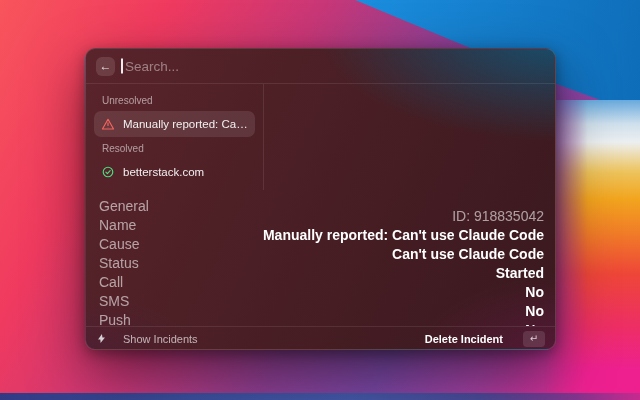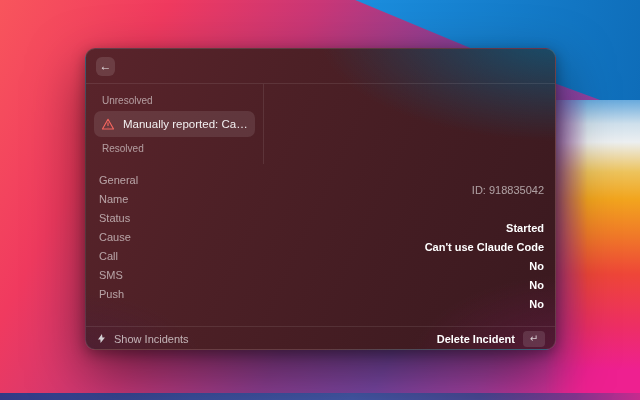--- a/index.html
+++ b/index.html
@@ -50,50 +50,54 @@
   .section-label{font-size:10px;color:rgba(255,255,255,0.55);padding:6px 8px 5px;}
   .item{height:26px;display:flex;align-items:center;gap:8px;padding:0 7px;
     border-radius:7px;font-size:11.5px;font-weight:500;color:#f2eff0;cursor:pointer;
     white-space:nowrap;overflow:hidden;}
   .item.selected{background:rgba(255,255,255,0.10);}
   .item .ic{flex:0 0 auto;display:flex;}
   .item .lbl{overflow:hidden;text-overflow:ellipsis;}
   
   .details{flex:1;padding:6px 11px 0 13px;overflow:hidden;}
   .drow{height:19px;display:flex;align-items:center;justify-content:space-between;
-    font-size:11px;gap:4px;}
+    font-size:14px;gap:4px;}
   .drow .lab{color:rgba(255,255,255,0.58);flex:0 0 auto;}
   .drow .val{color:#fff;font-weight:600;text-align:right;white-space:nowrap;margin-top:20px;}
   .drow.header .val{color:rgba(255,255,255,0.58);font-weight:400;}
   .drow.sect{border-top:1px solid rgba(255,255,255,0.09);}
   
   .footer{height:24px;border-top:1px solid rgba(255,255,255,0.09);
     display:flex;align-items:center;padding:0 10px;box-sizing:border-box;}
-  .footer-left{display:flex;align-items:center;gap:7px;color:rgba(255,255,255,0.65);
+  .footer-left{display:flex;align-items:center;gap:16px;color:rgba(255,255,255,0.65);
     font-size:11px;cursor:pointer;}
-  .footer-right{margin-left:auto;display:flex;align-items:center;gap:8px;cursor:pointer;}
+  .footer-right{margin-left:auto;display:flex;align-items:center;gap:20px;cursor:pointer;}
   .footer-right .dl{color:#fff;font-size:11px;font-weight:600;}
   .key{width:22px;height:16px;border-radius:4px;background:rgba(255,255,255,0.12);
     color:rgba(255,255,255,0.75);font-size:10px;display:flex;align-items:center;
     justify-content:center;line-height:1;}
 </style>
 </head>
 <body>
 
 <div class="wallpaper">
   <div class="wp-blue"></div>
   <div class="wp-right"></div>
   <div class="wp-bottom"></div>
 </div>
 
 <div class="window">
 
   <div class="searchbar">
     <div class="back-btn">
       <span>←</span>
+    </div>
+    <div class="search-wrap">
+      <div class="caret"></div>
+      <input class="search" type="text" placeholder="Search..." style="">
     </div>
   </div>
 
   <div class="wbody">
 
     <div class="sidebar">
       <div class="section-label">Unresolved</div>
 
       <div class="item selected">
         <span class="ic">
@@ -102,37 +106,47 @@
             <line x1="12" y1="10" x2="12" y2="14.5"></line>
             <circle cx="12" cy="17.6" r="0.6" fill="#f4655e" stroke="none"></circle>
           </svg>
         </span>
         <span class="lbl">Manually reported: Can't use Cl...</span>
       </div>
 
 
       <div class="section-label">Resolved</div>
 
+      <div class="item">
+        <span class="ic">
+          <svg width="14" height="14" viewBox="0 0 24 24" fill="none" stroke="#4ade80" stroke-width="2" stroke-linecap="round" stroke-linejoin="round">
+            <circle cx="12" cy="12" r="8.2"></circle>
+            <path d="M8.4 12.3 l2.5 2.5 4.8-5.2"></path>
+          </svg>
+        </span>
+        <span class="lbl">betterstack.com</span>
+      </div>
     </div>
 
     <div class="details">
       <div class="drow header">
         <span class="lab">General</span>
         <span class="val">ID: 918835042</span>
       </div>
       <div class="drow">
         <span class="lab">Name</span>
+        <span class="val">Manually reported: Can't use Claude Code</span>
+      </div>
+      <div class="drow">
+        <span class="lab">Cause</span>
+        <span class="val">Can't use Claude Code</span>
       </div>
       <div class="drow">
         <span class="lab">Status</span>
         <span class="val">Started</span>
-      </div>
-      <div class="drow">
-        <span class="lab">Cause</span>
-        <span class="val">Can't use Claude Code</span>
       </div>
       <div class="drow">
         <span class="lab">Call</span>
         <span class="val">No</span>
       </div>
       <div class="drow">
         <span class="lab">SMS</span>
         <span class="val">No</span>
       </div>
       <div class="drow">

